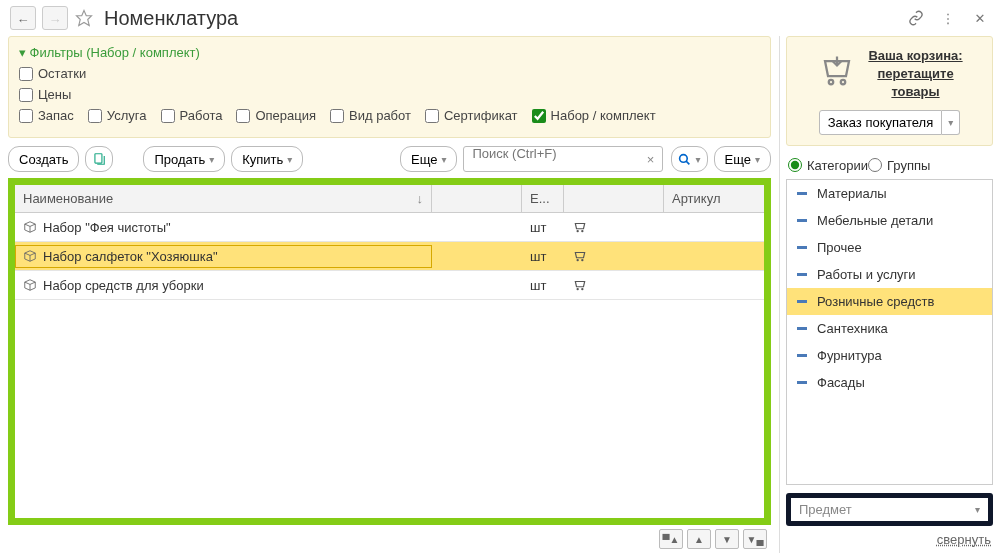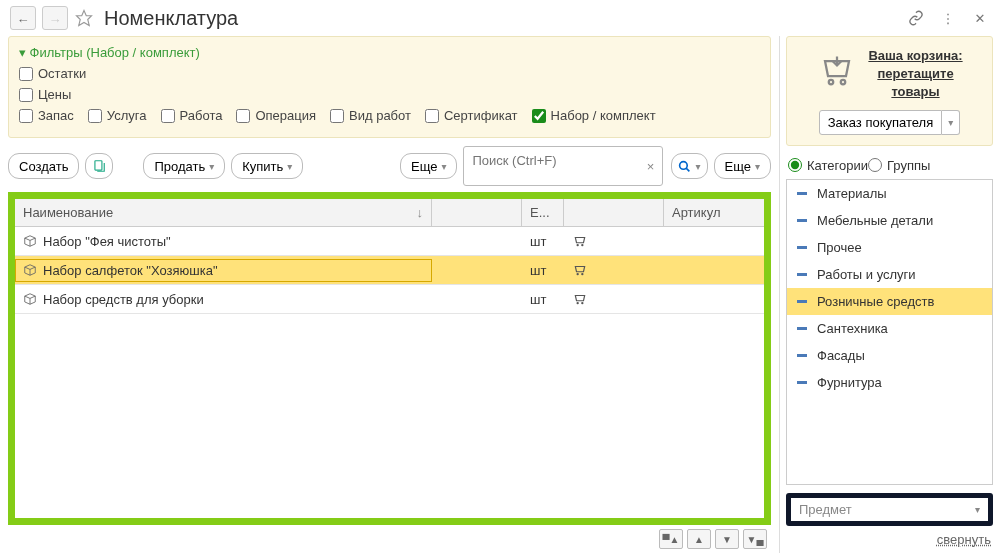--- a/index.html
+++ b/index.html
@@ -22,21 +22,21 @@
 .check-item { display: flex; align-items: center; gap: 5px; }
 .check-item input { width: 14px; height: 14px; accent-color: #1a8c1a; }
 .check-item label { color: #444; cursor: pointer; }
 
 .toolbar { display: flex; gap: 6px; align-items: center; margin-bottom: 6px; }
 .btn { padding: 4px 10px; border: 1px solid #bbb; background: #fff; border-radius: 11px; cursor: pointer; display: flex; align-items: center; gap: 4px; height: 26px; }
 .btn.icon-only { padding: 4px 6px; }
 .btn .dd { color: #888; font-size: 10px; }
 .toolbar-spacer { flex: 1; }
 .search-group { display: flex; align-items: center; }
-.search-input { border: 1px solid #bbb; border-radius: 3px; padding: 4px 22px 16px 8px; height: 40px; width: 200px; color: #888; }
+.search-input { border: 1px solid #bbb; border-radius: 3px; padding: 4px 22px 16px 8px; height: 26px; width: 200px; color: #888; }
 .search-clear { margin-left: -22px; width: 18px; text-align: center; color: #888; cursor: pointer; }
 .search-btn { margin-left: 6px; }
 
 .grid { border: 7px solid #84cc16; flex: 1; display: flex; flex-direction: column; overflow: hidden; }
 .grid-header { display: flex; background: #f3f3f3; border-bottom: 1px solid #ccc; }
 .gh-cell { padding: 6px 8px; border-right: 1px solid #ccc; color: #555; display: flex; align-items: center; }
 .col-name { flex: 1; }
 .col-cart { width: 90px; }
 .col-unit { width: 42px; }
 .col-cart2 { width: 100px; }
@@ -345,25 +345,25 @@
         <div class="cat-item selected">
           <span class="cat-dash"></span>
           <span>Розничные средств</span>
         </div>
         <div class="cat-item">
           <span class="cat-dash"></span>
           <span>Сантехника</span>
         </div>
         <div class="cat-item">
           <span class="cat-dash"></span>
+          <span>Фурнитура</span>
+        </div>
+        <div class="cat-item">
+          <span class="cat-dash"></span>
           <span>Фасады</span>
-        </div>
-        <div class="cat-item">
-          <span class="cat-dash"></span>
-          <span>Фурнитура</span>
         </div>
       </div>
 
     <div class="subject-select">
       <span>Предмет</span>
       <span style="font-size:10px;color:#888">▾</span>
     </div>
 
     <div class="collapse-link"><a>свернуть</a></div>
   </div>

